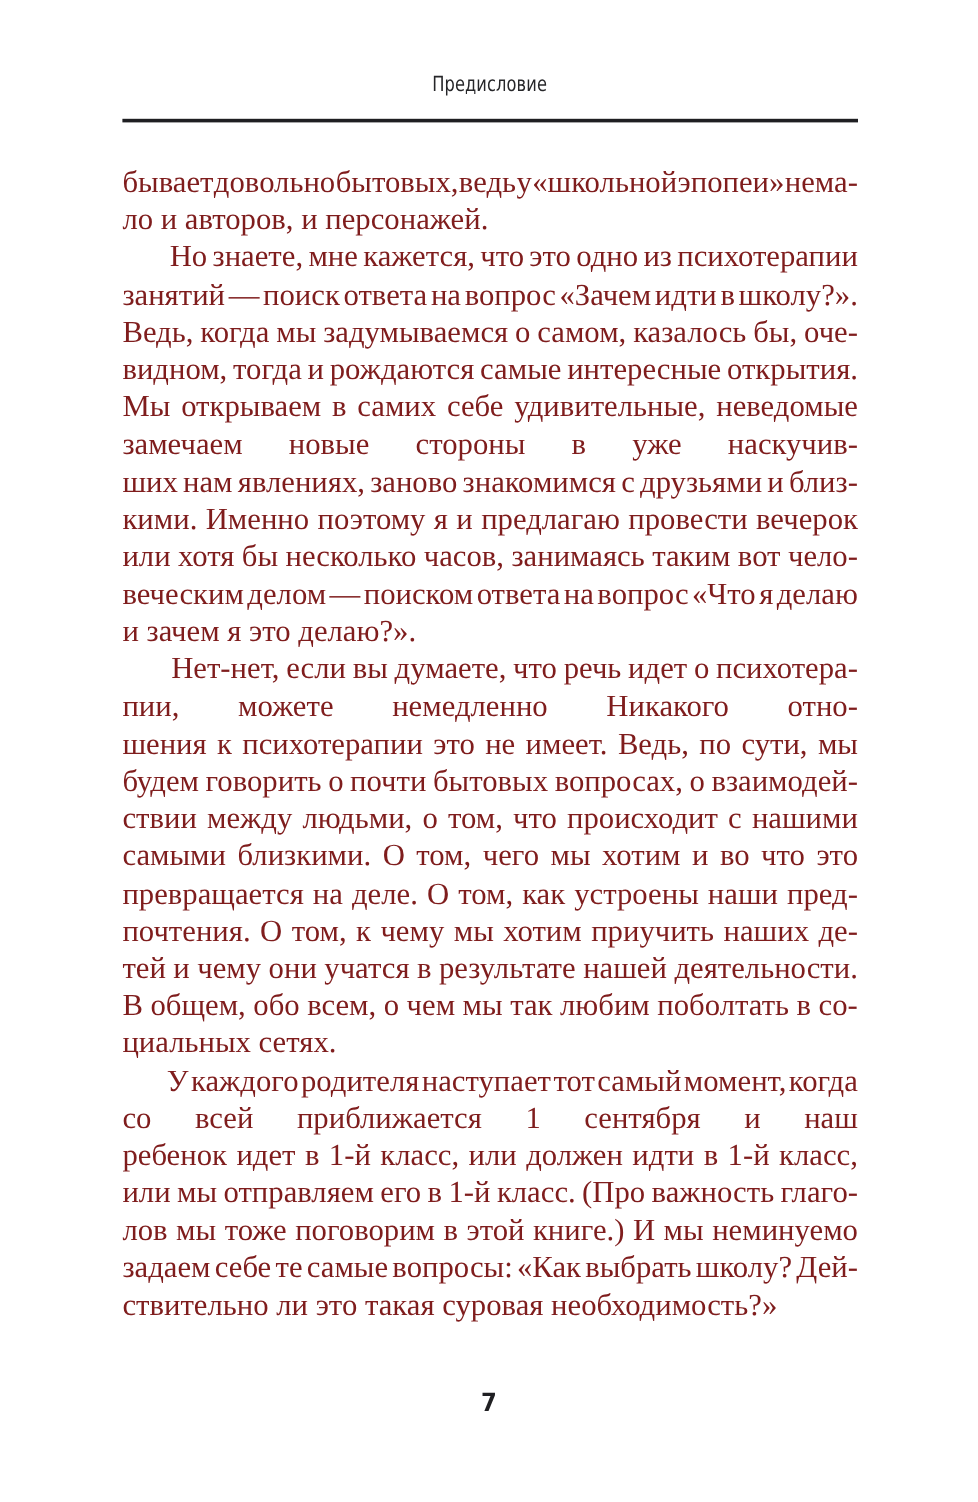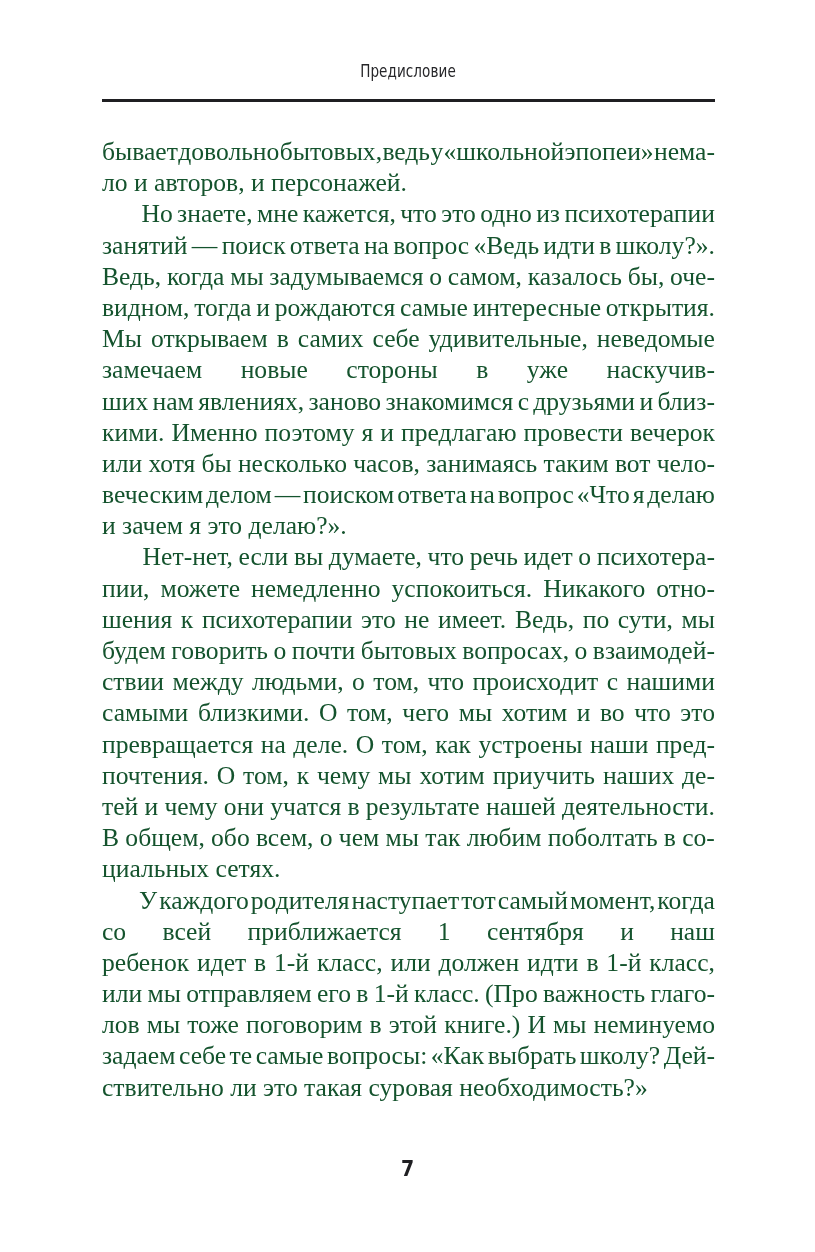--- a/index.html
+++ b/index.html
@@ -53,21 +53,21 @@
     top: 136px;
     width: 613px;
   }
 
   .para {
     margin: 0;
     text-align: justify;
     text-align-last: left;
     font-size: 25.6px;
     line-height: 31.2px;
-    color: #14532d;
+    color: #7f1d1d;
     hyphens: manual;
     -webkit-hyphens: manual;
   }
 
   
   .ln {
     display: flex;
     width: 100%;
     height: 31.2px;
     align-items: baseline;
@@ -111,34 +111,34 @@
 
   <div class="head-rule"></div>
 
   <div class="textblock">
       <div class="para">
         <div class="ln j"><span>бывает</span><span>довольно</span><span>бытовых,</span><span>ведь</span><span>у</span><span>«школьной</span><span>эпопеи»</span><span>нема-</span></div>
         <div class="ln last"><span>ло и авторов, и персонажей.</span></div>
       </div>
       <div class="para">
         <div class="ln j"><span class="indent"></span><span>Но</span><span>знаете,</span><span>мне</span><span>кажется,</span><span>что</span><span>это</span><span>одно</span><span>из</span><span>психотерапии</span></div>
-        <div class="ln j"><span>занятий</span><span>—</span><span>поиск</span><span>ответа</span><span>на</span><span>вопрос</span><span>«Ведь</span><span>идти</span><span>в</span><span>школу?».</span></div>
+        <div class="ln j"><span>занятий</span><span>—</span><span>поиск</span><span>ответа</span><span>на</span><span>вопрос</span><span>«Зачем</span><span>идти</span><span>в</span><span>школу?».</span></div>
         <div class="ln j"><span>Ведь,</span><span>когда</span><span>мы</span><span>задумываемся</span><span>о</span><span>самом,</span><span>казалось</span><span>бы,</span><span>оче-</span></div>
         <div class="ln j"><span>видном,</span><span>тогда</span><span>и</span><span>рождаются</span><span>самые</span><span>интересные</span><span>открытия.</span></div>
         <div class="ln j"><span>Мы</span><span>открываем</span><span>в</span><span>самих</span><span>себе</span><span>удивительные,</span><span>неведомые</span></div>
         <div class="ln j"><span>замечаем</span><span>новые</span><span>стороны</span><span>в</span><span>уже</span><span>наскучив-</span></div>
         <div class="ln j"><span>ших</span><span>нам</span><span>явлениях,</span><span>заново</span><span>знакомимся</span><span>с</span><span>друзьями</span><span>и</span><span>близ-</span></div>
         <div class="ln j"><span>кими.</span><span>Именно</span><span>поэтому</span><span>я</span><span>и</span><span>предлагаю</span><span>провести</span><span>вечерок</span></div>
         <div class="ln j"><span>или</span><span>хотя</span><span>бы</span><span>несколько</span><span>часов,</span><span>занимаясь</span><span>таким</span><span>вот</span><span>чело-</span></div>
         <div class="ln j"><span>веческим</span><span>делом</span><span>—</span><span>поиском</span><span>ответа</span><span>на</span><span>вопрос</span><span>«Что</span><span>я</span><span>делаю</span></div>
         <div class="ln last"><span>и зачем я это делаю?».</span></div>
       </div>
       <div class="para">
         <div class="ln j"><span class="indent"></span><span>Нет-нет,</span><span>если</span><span>вы</span><span>думаете,</span><span>что</span><span>речь</span><span>идет</span><span>о</span><span>психотера-</span></div>
-        <div class="ln j"><span>пии,</span><span>можете</span><span>немедленно</span><span>успокоиться.</span><span>Никакого</span><span>отно-</span></div>
+        <div class="ln j"><span>пии,</span><span>можете</span><span>немедленно</span><span>Никакого</span><span>отно-</span></div>
         <div class="ln j"><span>шения</span><span>к</span><span>психотерапии</span><span>это</span><span>не</span><span>имеет.</span><span>Ведь,</span><span>по</span><span>сути,</span><span>мы</span></div>
         <div class="ln j"><span>будем</span><span>говорить</span><span>о</span><span>почти</span><span>бытовых</span><span>вопросах,</span><span>о</span><span>взаимодей-</span></div>
         <div class="ln j"><span>ствии</span><span>между</span><span>людьми,</span><span>о</span><span>том,</span><span>что</span><span>происходит</span><span>с</span><span>нашими</span></div>
         <div class="ln j"><span>самыми</span><span>близкими.</span><span>О</span><span>том,</span><span>чего</span><span>мы</span><span>хотим</span><span>и</span><span>во</span><span>что</span><span>это</span></div>
         <div class="ln j"><span>превращается</span><span>на</span><span>деле.</span><span>О</span><span>том,</span><span>как</span><span>устроены</span><span>наши</span><span>пред-</span></div>
         <div class="ln j"><span>почтения.</span><span>О</span><span>том,</span><span>к</span><span>чему</span><span>мы</span><span>хотим</span><span>приучить</span><span>наших</span><span>де-</span></div>
         <div class="ln j"><span>тей</span><span>и</span><span>чему</span><span>они</span><span>учатся</span><span>в</span><span>результате</span><span>нашей</span><span>деятельности.</span></div>
         <div class="ln j"><span>В</span><span>общем,</span><span>обо</span><span>всем,</span><span>о</span><span>чем</span><span>мы</span><span>так</span><span>любим</span><span>поболтать</span><span>в</span><span>со-</span></div>
         <div class="ln last"><span>циальных сетях.</span></div>
       </div>

